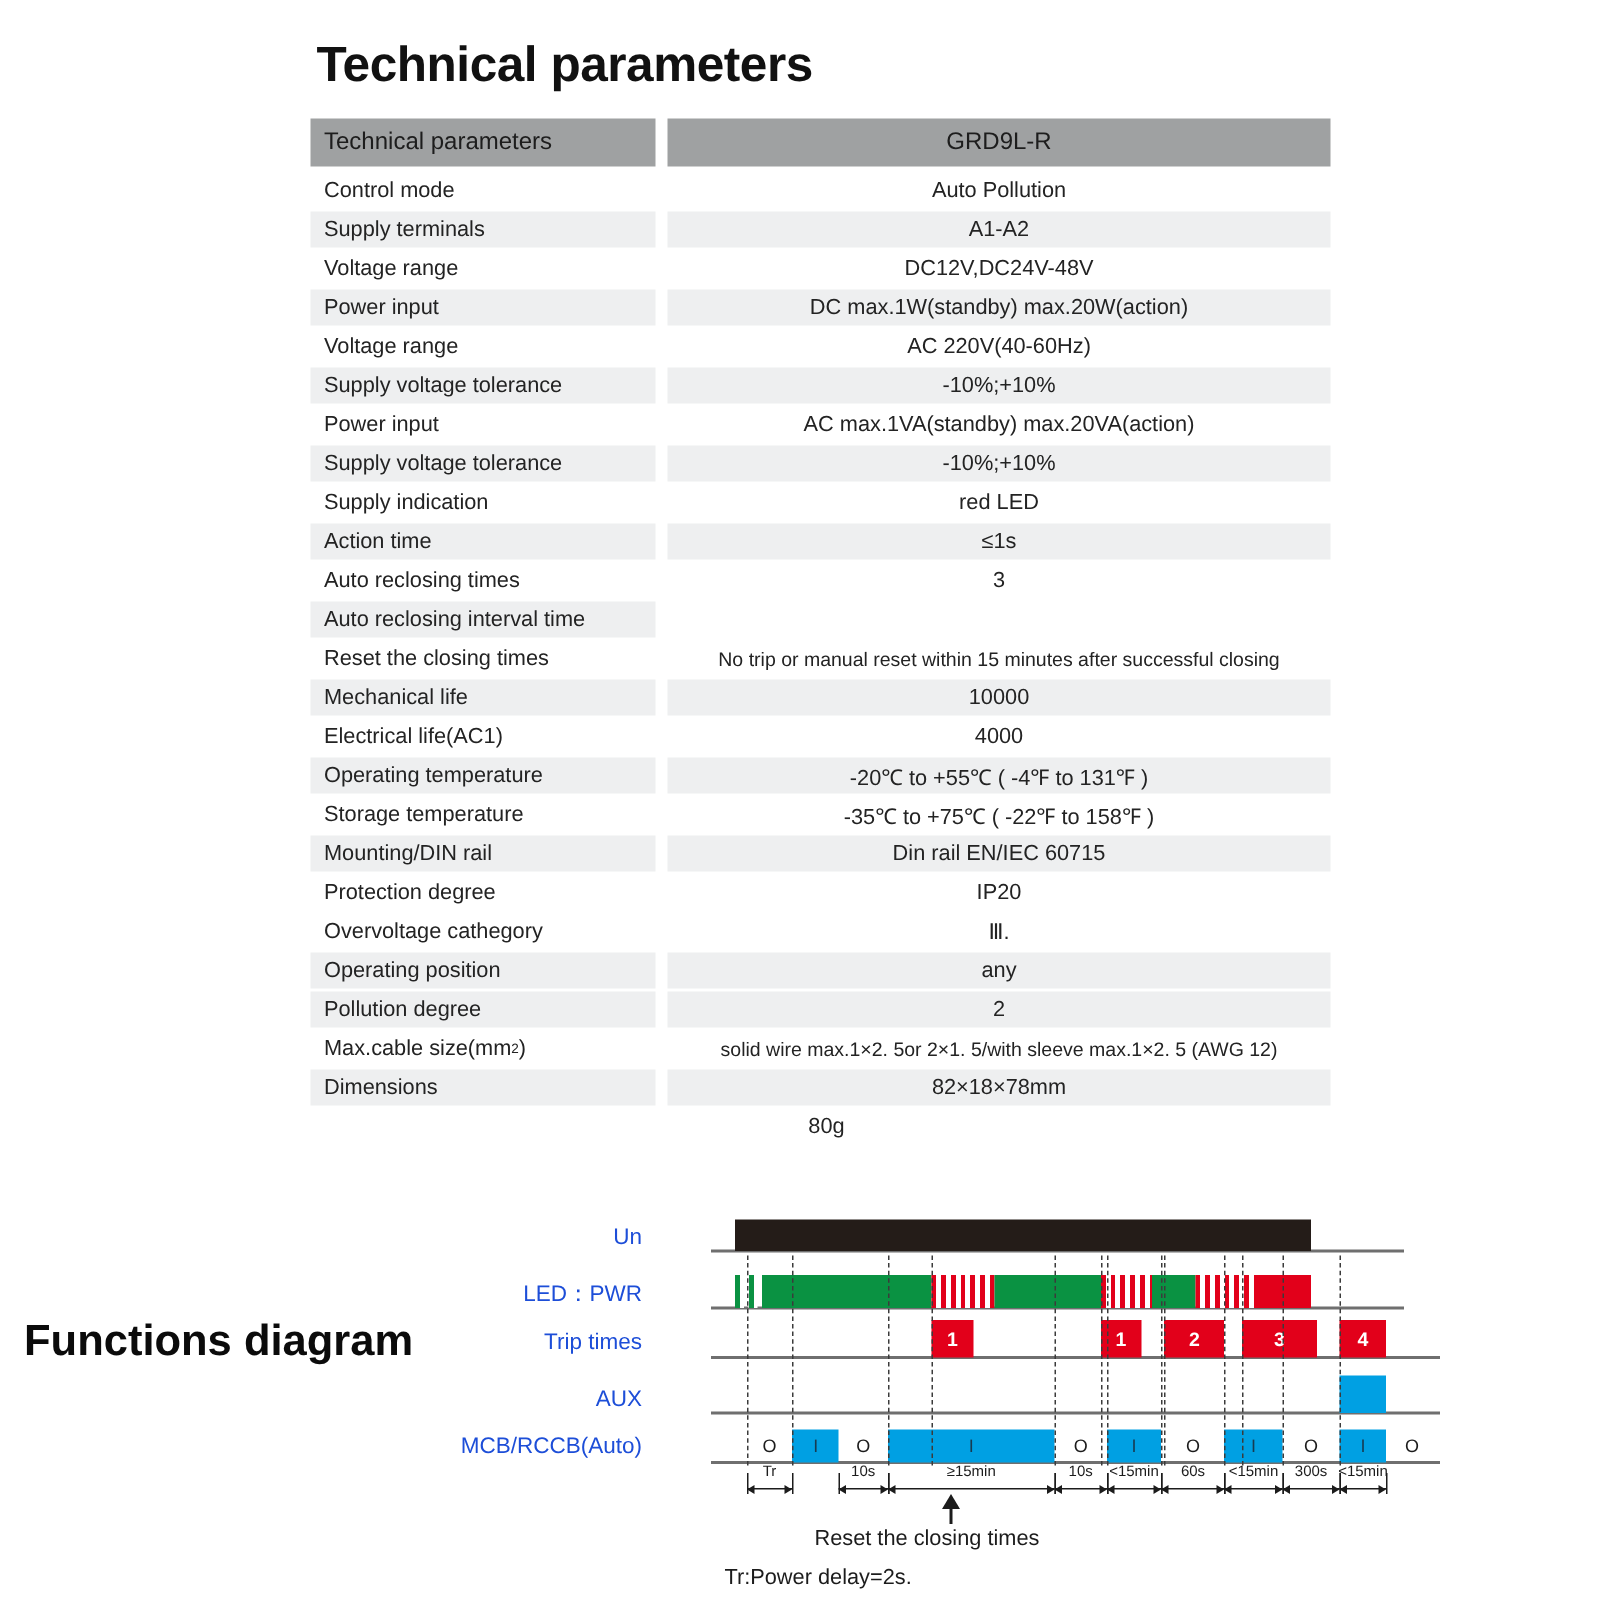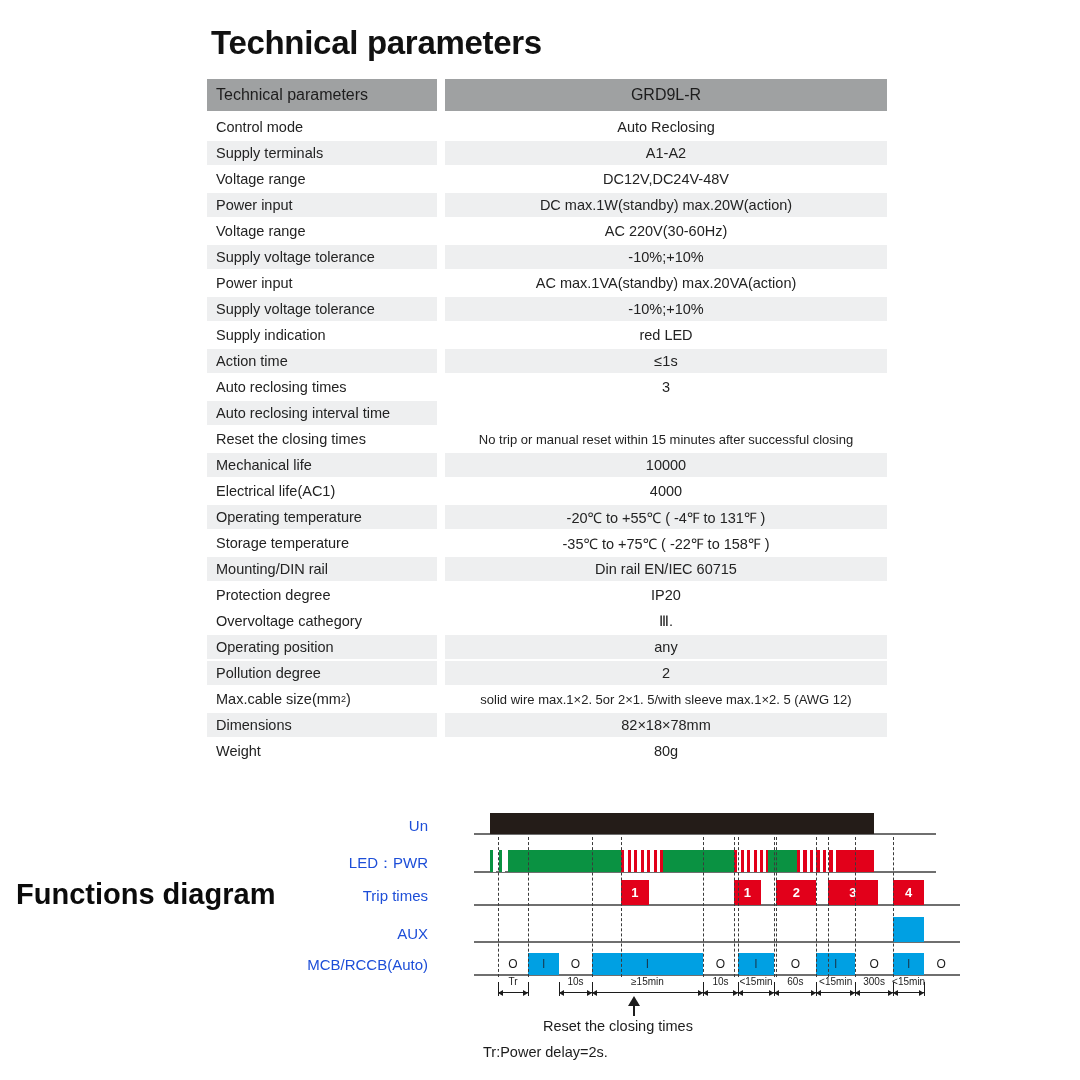--- a/index.html
+++ b/index.html
@@ -180,37 +180,37 @@
 <div id="tech-title">Technical parameters</div>
 
 <div id="spec-table">
   <div class="spec-row header-row">
     <div class="spec-key">Technical parameters</div>
     <div class="spec-val">GRD9L-R</div>
   </div>
   <div id="spec-body">
       <div class="spec-row plain">
         <div class="spec-key">Control mode</div>
-        <div class="spec-val">Auto Reclosing</div>
+        <div class="spec-val">Auto Pollution</div>
       </div>
       <div class="spec-row shade">
         <div class="spec-key">Supply terminals</div>
         <div class="spec-val">A1-A2</div>
       </div>
       <div class="spec-row plain">
         <div class="spec-key">Voltage range</div>
         <div class="spec-val">DC12V,DC24V-48V</div>
       </div>
       <div class="spec-row shade">
         <div class="spec-key">Power input</div>
         <div class="spec-val">DC max.1W(standby)   max.20W(action)</div>
       </div>
       <div class="spec-row plain">
         <div class="spec-key">Voltage range</div>
-        <div class="spec-val">AC 220V(30-60Hz)</div>
+        <div class="spec-val">AC 220V(40-60Hz)</div>
       </div>
       <div class="spec-row shade">
         <div class="spec-key">Supply voltage tolerance</div>
         <div class="spec-val">-10%;+10%</div>
       </div>
       <div class="spec-row plain">
         <div class="spec-key">Power input</div>
         <div class="spec-val">AC max.1VA(standby) max.20VA(action)</div>
       </div>
       <div class="spec-row shade">
@@ -274,21 +274,20 @@
       </div>
       <div class="spec-row plain small">
         <div class="spec-key">Max.cable size(mm<span class="sup">2</span>)</div>
         <div class="spec-val">solid wire max.1×2. 5or 2×1. 5/with  sleeve max.1×2. 5 (AWG  12)</div>
       </div>
       <div class="spec-row shade">
         <div class="spec-key">Dimensions</div>
         <div class="spec-val">82×18×78mm</div>
       </div>
       <div class="spec-row plain">
-        <div class="spec-key">Weight</div>
         <div class="spec-val">80g</div>
       </div>
     </div>
 </div>
 
 <div id="functions-heading">Functions diagram</div>
 
 <div id="diagram">
 
   <div class="row-label" style="right:592px; top:25px;">Un</div>

